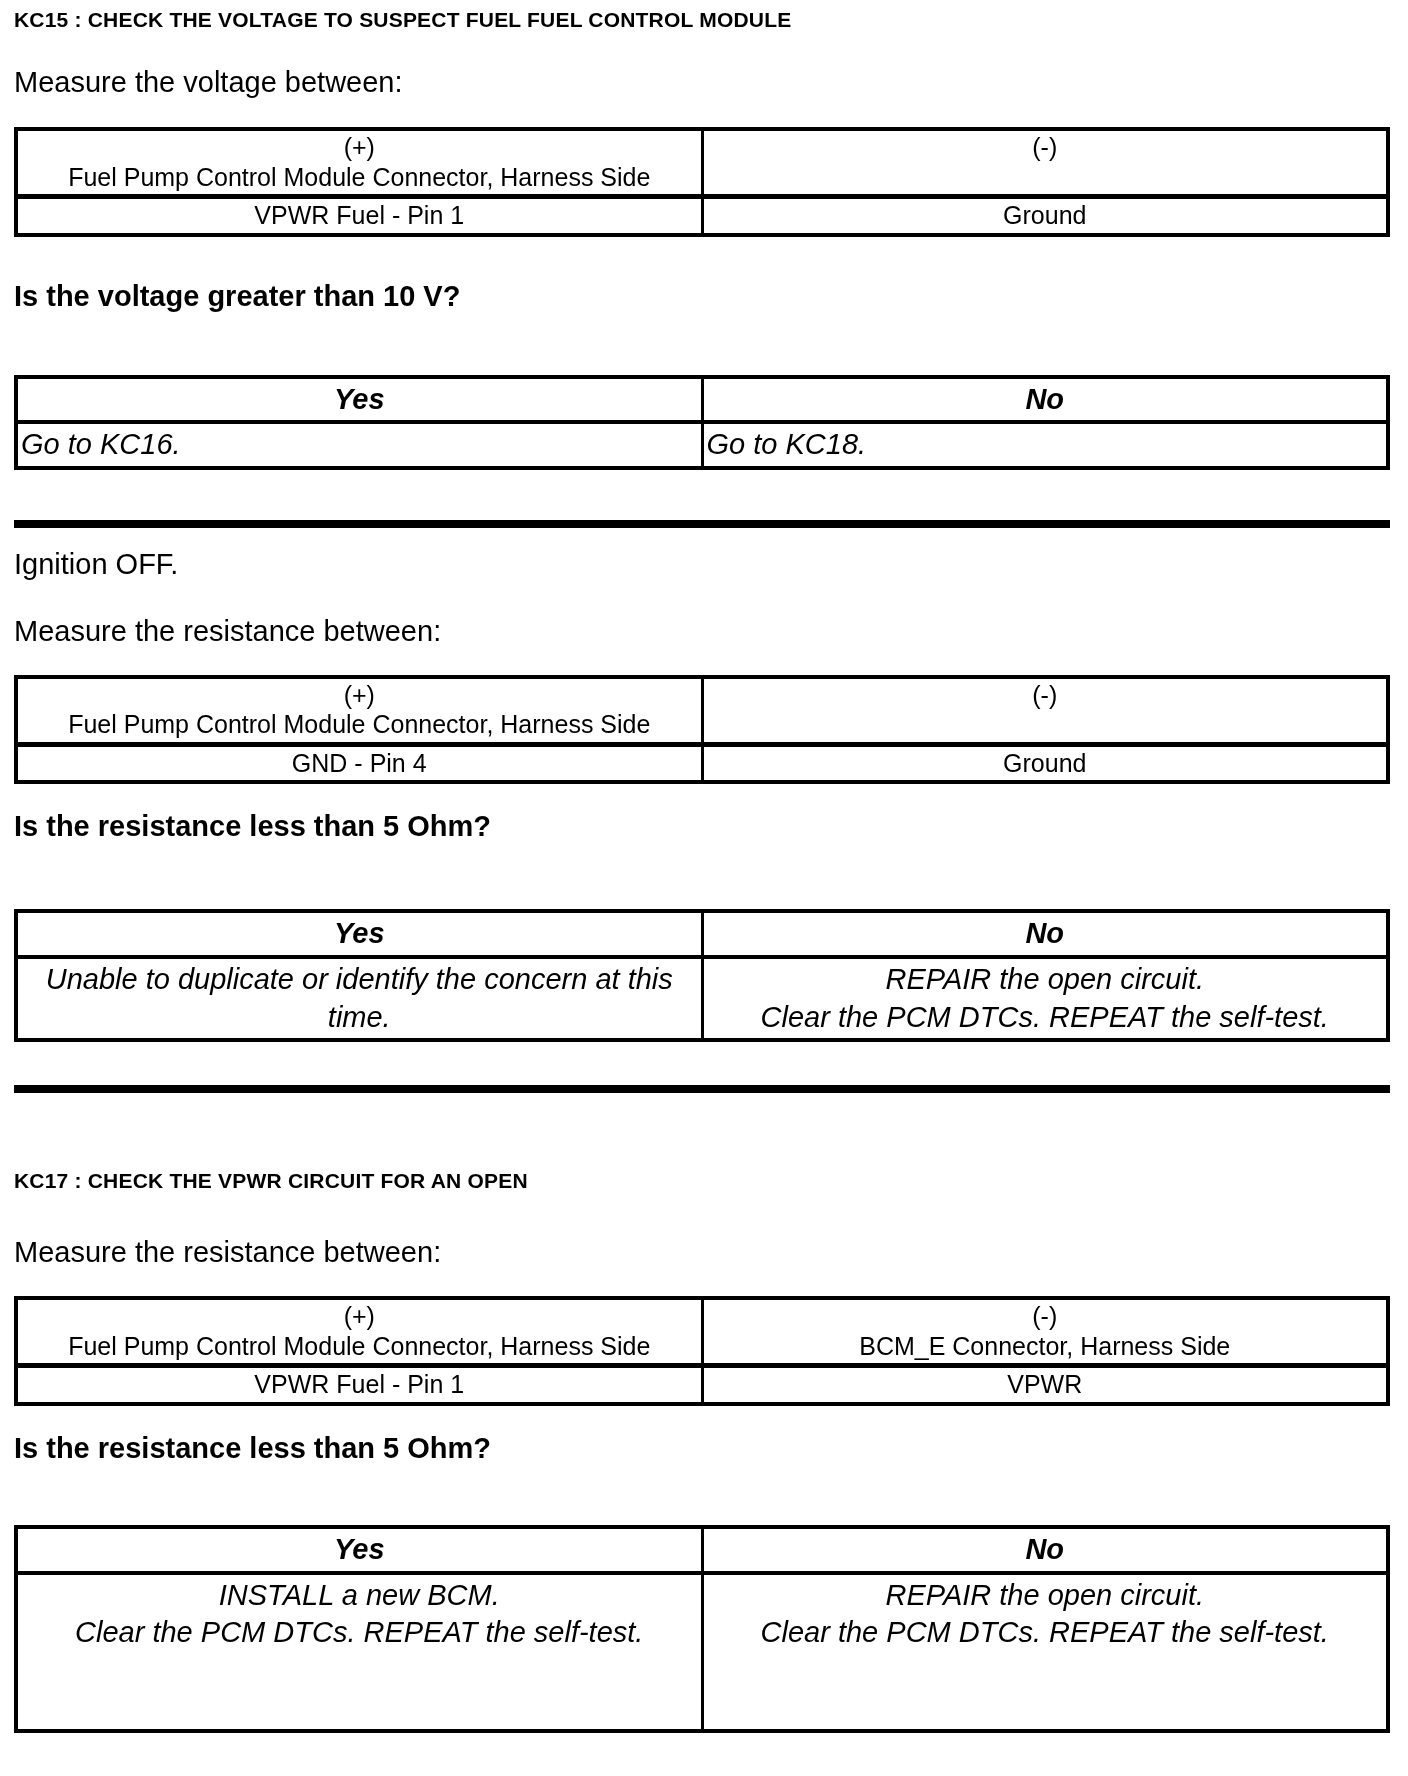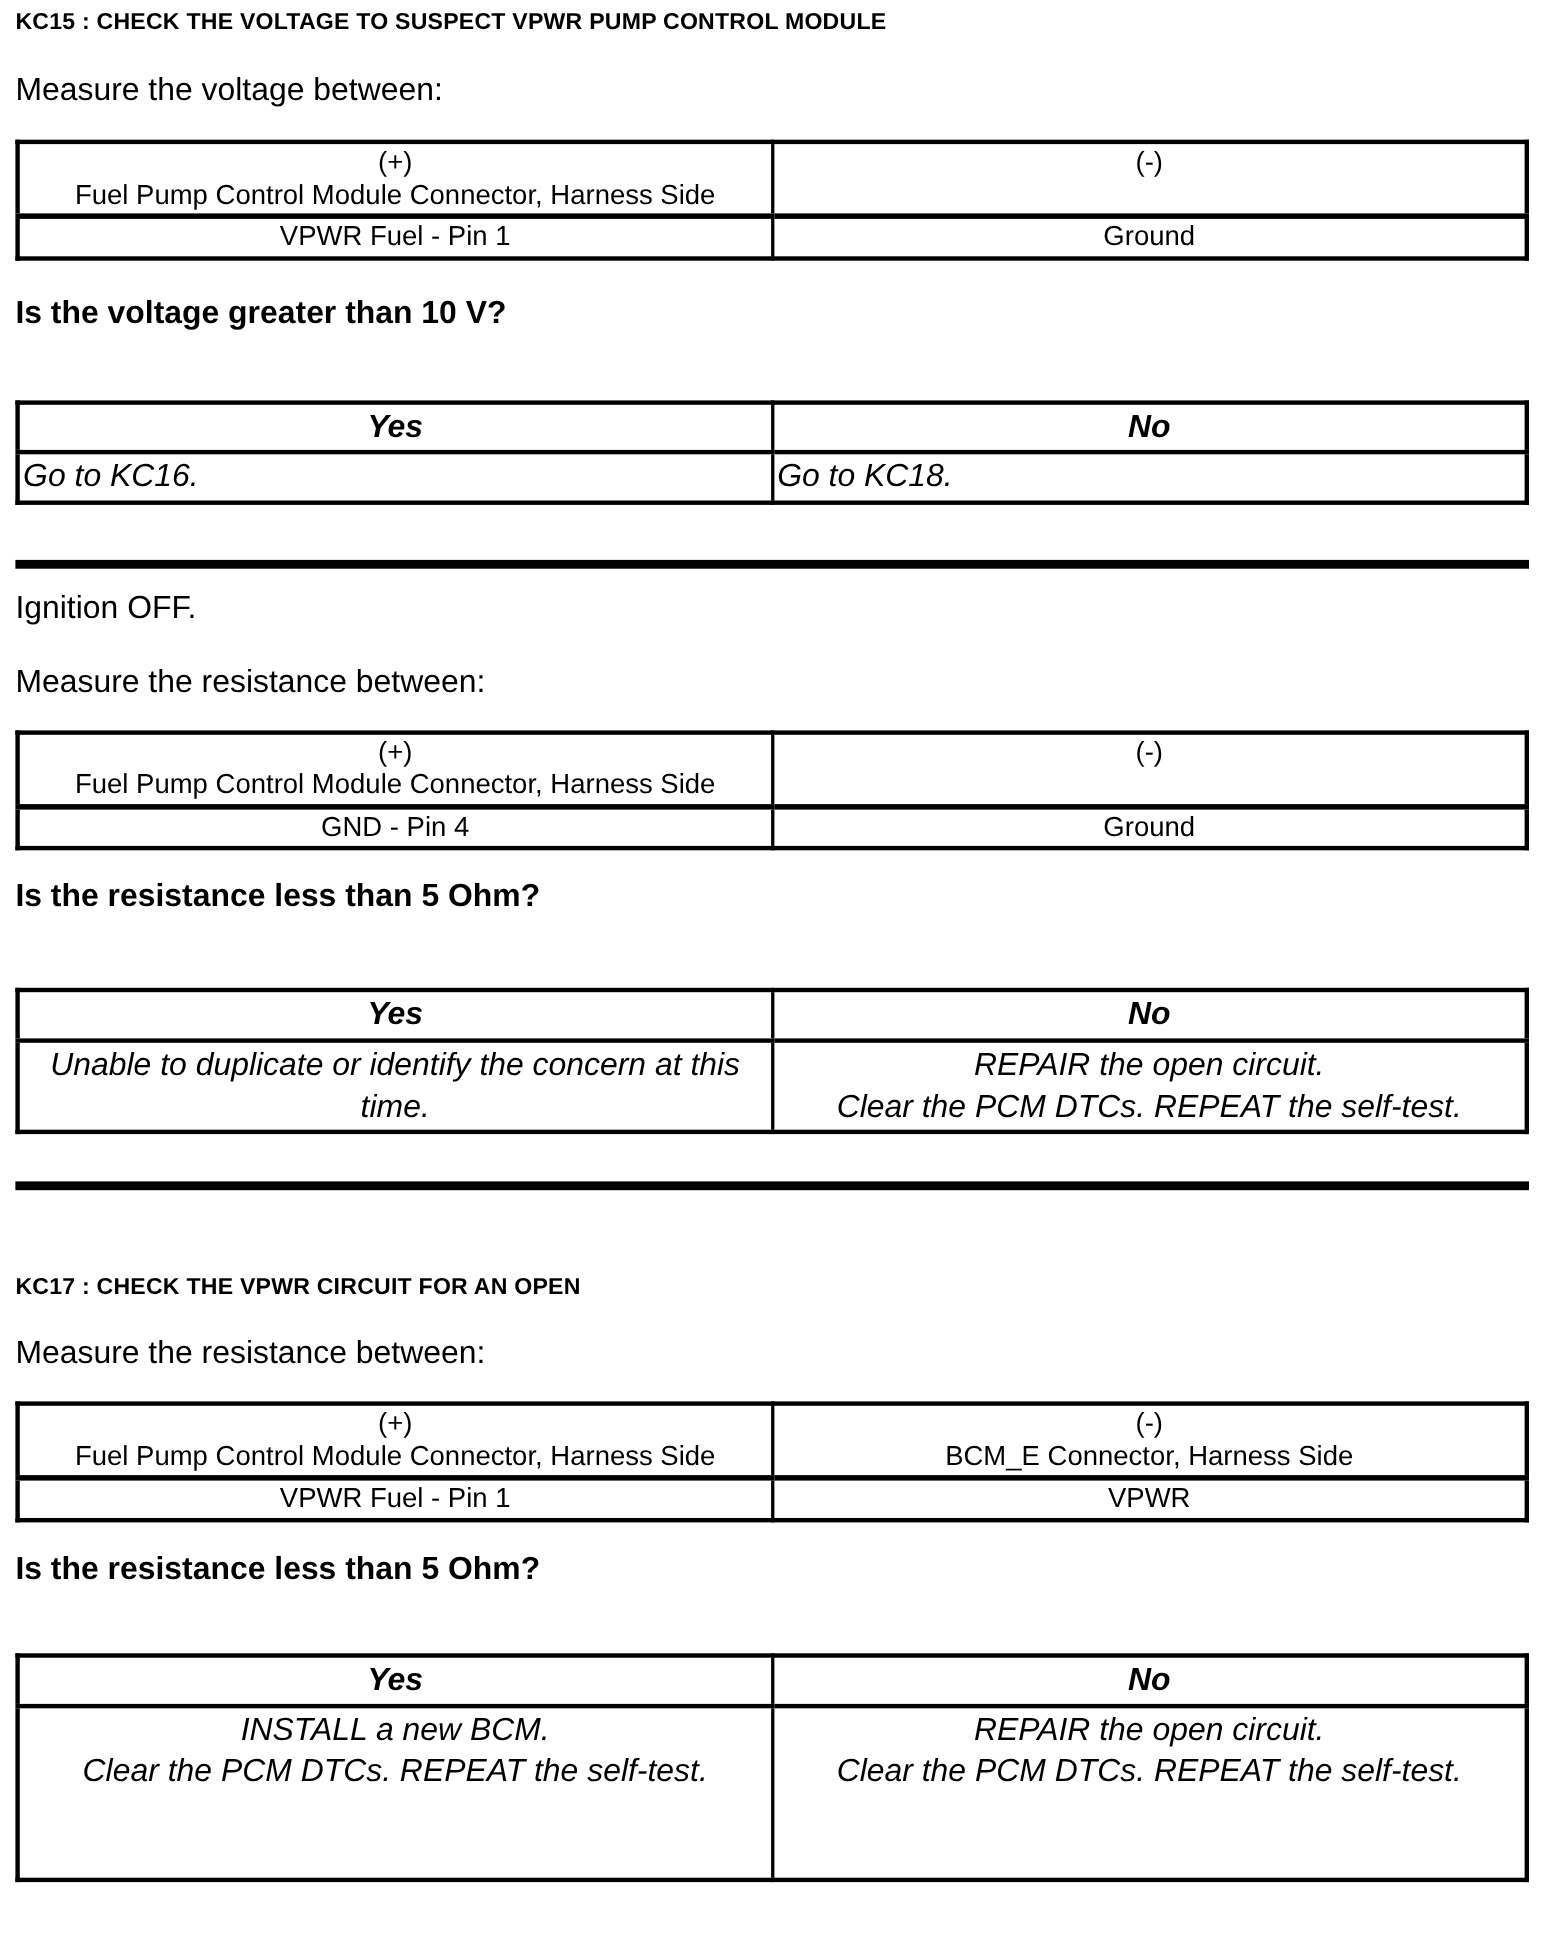--- a/index.html
+++ b/index.html
@@ -77,33 +77,33 @@
   .kc17-row td { height: 150px; }
   .kc17-yes { vertical-align: top; }
   .kc17-no  { vertical-align: middle; }
   .divider {
     height: 8px;
     background: #000000;
   }
   
   .mt18 { margin-top: 18px; } .mt20 { margin-top: 20px; }
   .mt26 { margin-top: 26px; } .mt27 { margin-top: 27px; }
-  .mt28 { margin-top: 28px; } .mt30 { margin-top: 32px; }
+  .mt28 { margin-top: 28px; } .mt30 { margin-top: 43px; }
   .mt34 { margin-top: 34px; } .mt43 { margin-top: 43px; } .mt50 { margin-top: 50px; }
   .mt60 { margin-top: 60px; } .mt62 { margin-top: 62px; }
   .mt66 { margin-top: 66px; } .mt72 { margin-top: 72px; }
   .mt76 { margin-top: 76px; }
 </style>
 </head>
 <body>
 
 <div class="page">
 
   <section>
-    <h2 class="section-title">KC15 : CHECK THE VOLTAGE TO SUSPECT VPWR PUMP CONTROL MODULE</h2>
+    <h2 class="section-title">KC15 : CHECK THE VOLTAGE TO SUSPECT FUEL FUEL CONTROL MODULE</h2>
     <p class="instruction mt34">Measure the voltage between:</p>
 
     <table class="measure-table mt28">
       <tbody>
           <tr>
         <th>
           <div>(+)</div>
           <div>Fuel Pump Control Module Connector, Harness Side</div>
         </th>
         <th>

